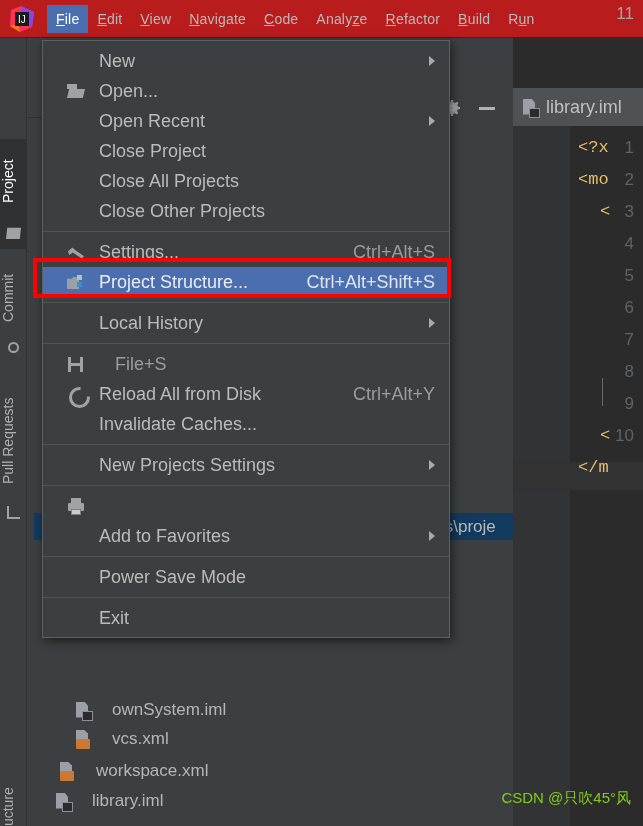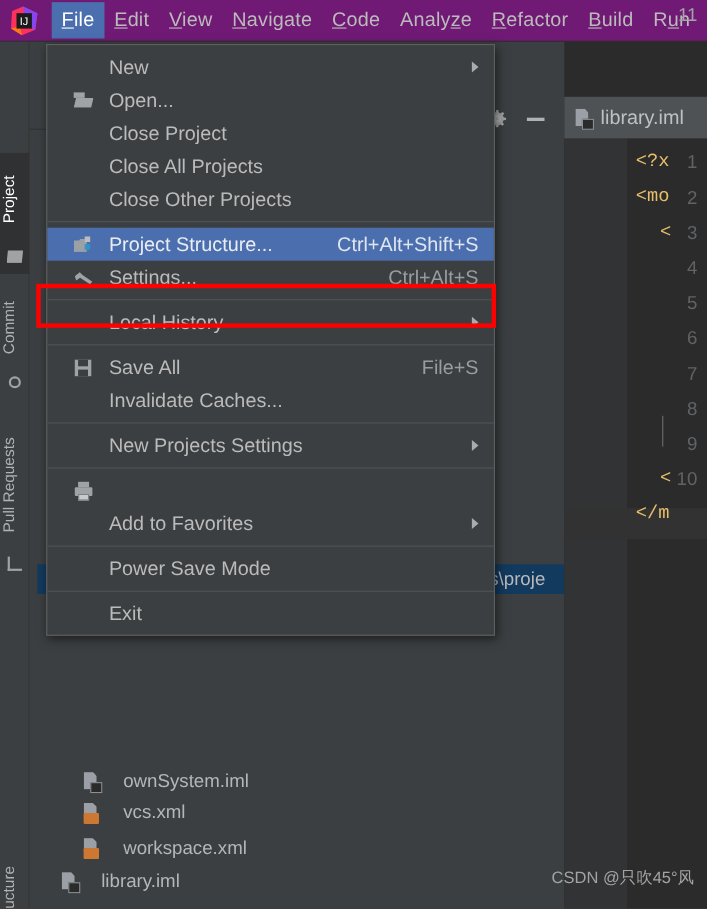--- a/index.html
+++ b/index.html
@@ -7,29 +7,29 @@
   body {
     background:#3c3f41;
     font-family:"Liberation Sans", sans-serif;
     color:#bbbbbb;
     position:relative;
   }
 
   
   #menubar{
     position:absolute; left:0; top:0; width:643px; height:38px;
-    background:#701a75; display:flex; align-items:center;
+    background:#b91c1c; display:flex; align-items:center;
     border-bottom:1px solid #2b2b2b;
   }
   #logo{
     width:30px; height:30px; margin-left:7px; margin-right:10px;
     position:relative; flex:none;
   }
   .mb-item{
-    font-size:18px; color:#bbbbbb; padding:6px 9px; white-space:nowrap;
+    font-size:14px; color:#bbbbbb; padding:6px 9px; white-space:nowrap;
     letter-spacing:.2px;
   }
   .mb-item.active{ background:#4b6eaf; color:#ffffff; }
   .mb-item u{ text-decoration:underline; }
 
   
   #toolstrip{
     position:absolute; left:0; top:38px; width:27px; height:788px;
     background:#3c3f41; border-right:1px solid #323232;
   }
@@ -234,21 +234,21 @@
 
   
   #redbox{
     position:absolute; left:33px; top:258px; width:418px; height:40px;
     border:4px solid #ff0000; pointer-events:none;
   }
 
   
   #watermark{
     position:absolute; right:12px; bottom:18px; font-size:15px;
-    color:#a3a3a3; white-space:nowrap;
+    color:#84cc16; white-space:nowrap;
   }
 </style>
 </head>
 <body>
 
 <div id="menubar">
   <div id="logo">
     <svg width="30" height="30" viewBox="0 0 30 30">
       <polygon points="4,6 14,2 27,8 25,23 13,28 3,22" fill="#fe315d"></polygon>
       <polygon points="14,2 27,8 25,23 16,20" fill="#8446f0"></polygon>
@@ -315,21 +315,21 @@
         <i></i>
       </span>
       <span>ownSystem.iml</span>
     </div>
     <div class="filerow" style="top: 729px; left: 75px;">
       <span class="ficon ic-xml">
         <i>&lt;&gt;</i>
       </span>
       <span>vcs.xml</span>
     </div>
-    <div class="filerow" style="top: 761px; left: 75px; justify-content: space-between;">
+    <div class="filerow" style="top: 761px; left: 59px; justify-content: space-between;">
       <span class="ficon ic-xml">
         <i>&lt;&gt;</i>
       </span>
       <span>workspace.xml</span>
     </div>
     <div class="filerow" style="top: 791px; left: 55px;">
       <span class="ficon ic-iml">
         <i></i>
       </span>
       <span>library.iml</span>
@@ -373,53 +373,61 @@
 <div id="filemenu">
     <div class="mi">
       <span class="lbl">New</span>
       <span class="arrow"></span>
     </div>
     <div class="mi">
       <span class="mic icn-open"><i></i></span>
       <span class="lbl">Open...</span>
     </div>
     <div class="mi">
+      <span class="lbl">Open Recent</span>
+      <span class="arrow"></span>
+    </div>
+    <div class="mi">
       <span class="lbl">Close Project</span>
     </div>
     <div class="mi">
       <span class="lbl">Close All Projects</span>
     </div>
     <div class="mi">
       <span class="lbl">Close Other Projects</span>
     </div>
     <div class="sep"></div>
+    <div class="mi">
+      <span class="mic icn-wrench"><i></i></span>
+      <span class="lbl">Settings...</span>
+      <span class="acc">Ctrl+Alt+S</span>
+    </div>
     <div class="mi sel">
       <span class="mic icn-ps">
         <i></i>
       </span>
       <span class="lbl">Project Structure...</span>
       <span class="acc">Ctrl+Alt+Shift+S</span>
     </div>
-    <div class="mi">
-      <span class="mic icn-wrench"><i></i></span>
-      <span class="lbl">Settings...</span>
-      <span class="acc">Ctrl+Alt+S</span>
-    </div>
     <div class="sep"></div>
     <div class="mi">
       <span class="lbl">Local History</span>
       <span class="arrow"></span>
     </div>
     <div class="sep"></div>
     <div class="mi">
       <span class="mic icn-save">
         <i></i>
       </span>
-      <span class="lbl">Save All</span>
       <span class="acc">File+S</span>
+    </div>
+    <div class="mi">
+      <span class="mic icn-reload"><i></i></span>
+      <span class="lbl">Reload All from Disk</span>
+      <span class="acc">Ctrl+Alt+Y</span>
     </div>
     <div class="mi">
       <span class="lbl">Invalidate Caches...</span>
     </div>
     <div class="sep"></div>
     <div class="mi">
       <span class="lbl">New Projects Settings</span>
       <span class="arrow"></span>
     </div>
     <div class="sep"></div>

